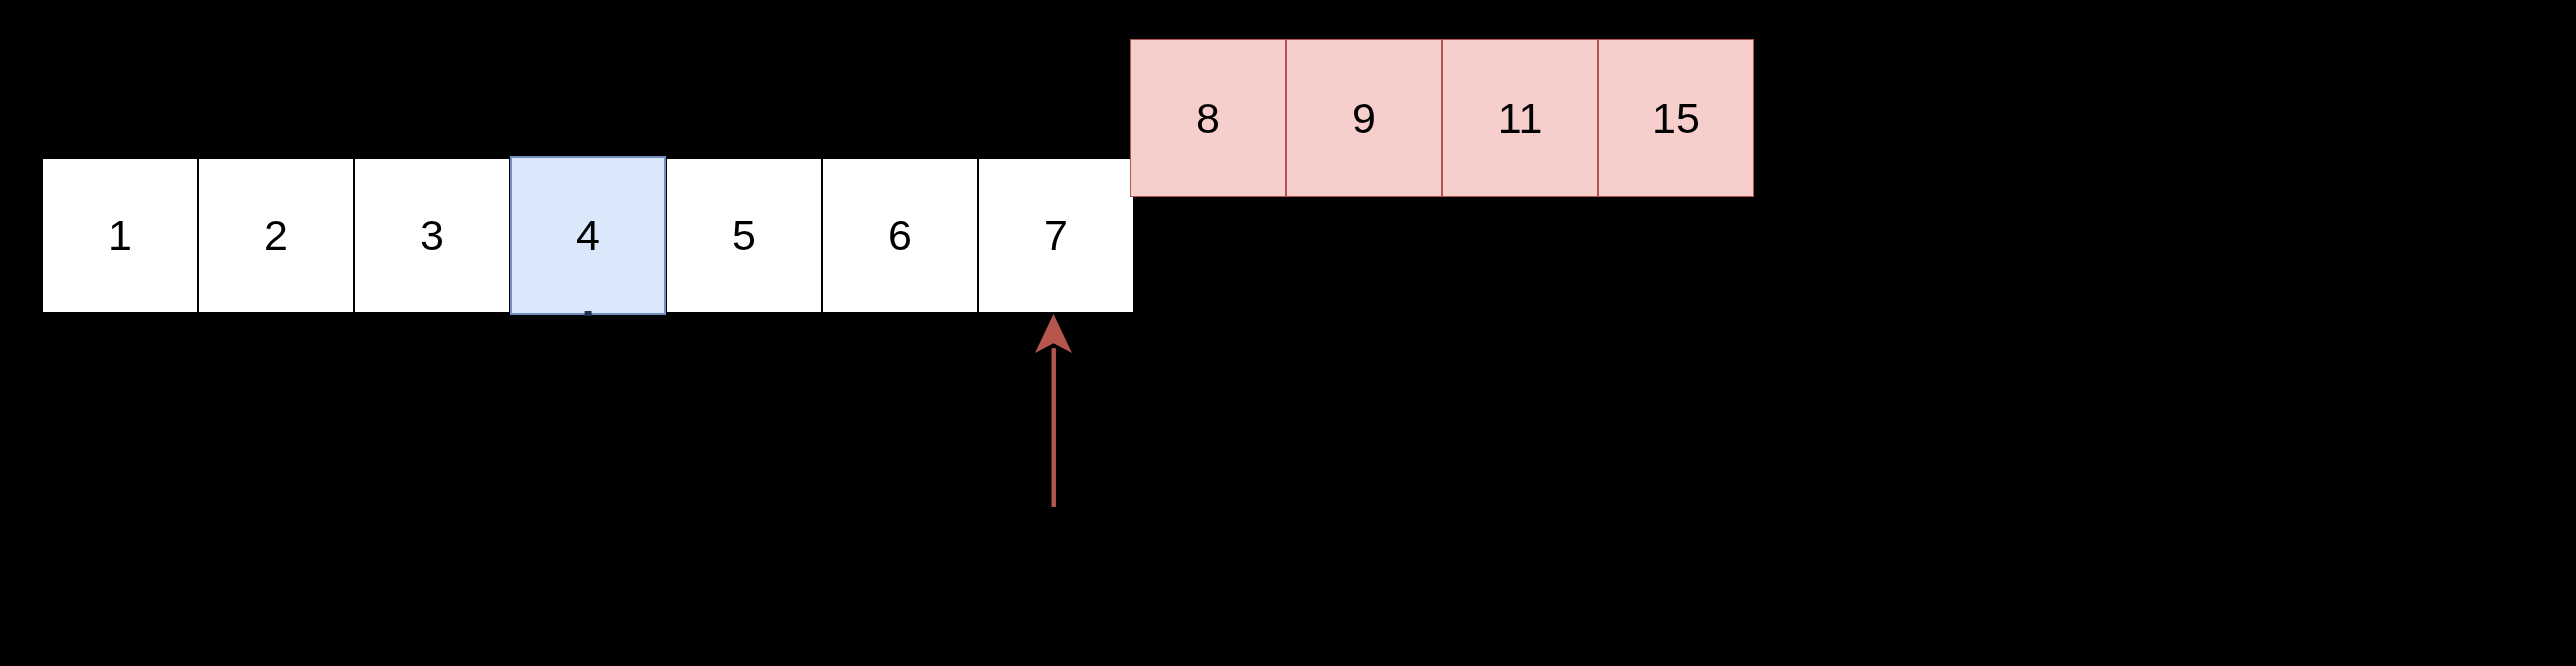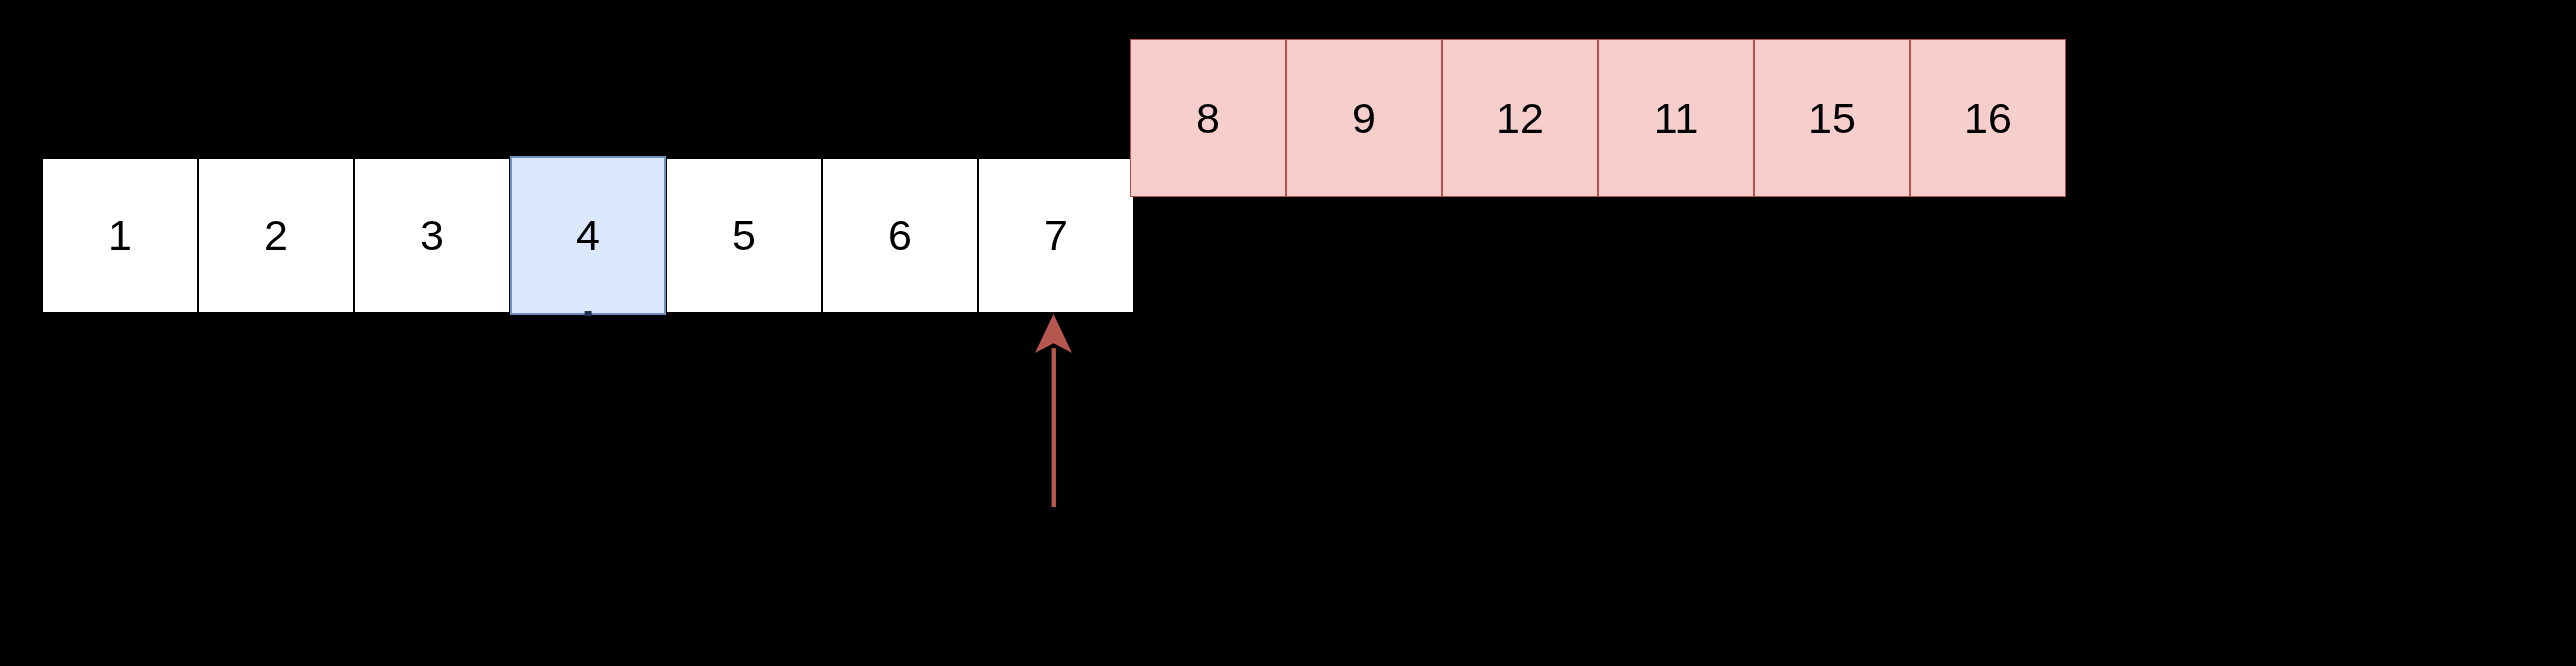--- a/index.html
+++ b/index.html
@@ -84,24 +84,22 @@
       <div class="cell default">3</div>
       <div class="cell selected">4</div>
       <div class="cell default">5</div>
       <div class="cell default">6</div>
       <div class="cell default">7</div>
     </div>
 
   <div class="row row-extension">
       <div class="cell extension">8</div>
       <div class="cell extension">9</div>
-      <div class="cell extension">12</div>
       <div class="cell extension">11</div>
       <div class="cell extension">15</div>
-      <div class="cell extension">16</div>
     </div>
 
   <svg class="pointer" width="43" height="196" viewBox="0 0 44 201">
     <rect x="20" y="36" width="4.5" height="163" fill="#b5564f"></rect>
     <polygon points="22,1 41,41 22,31 3,41" fill="#b5564f"></polygon>
   </svg>
 
 </div>
 
 

